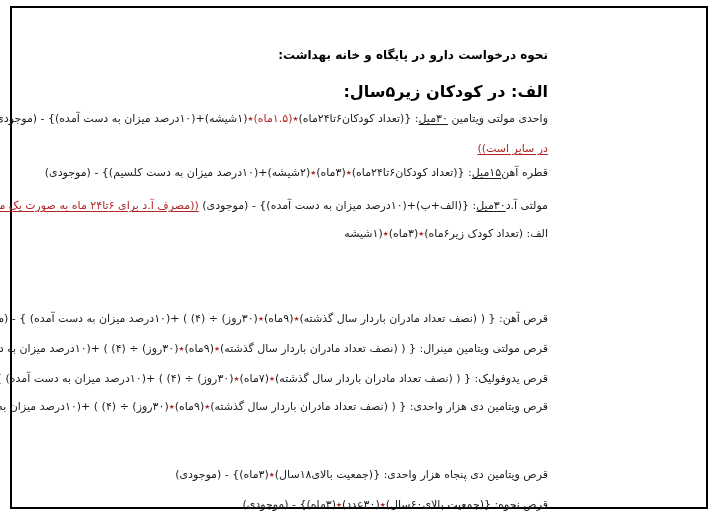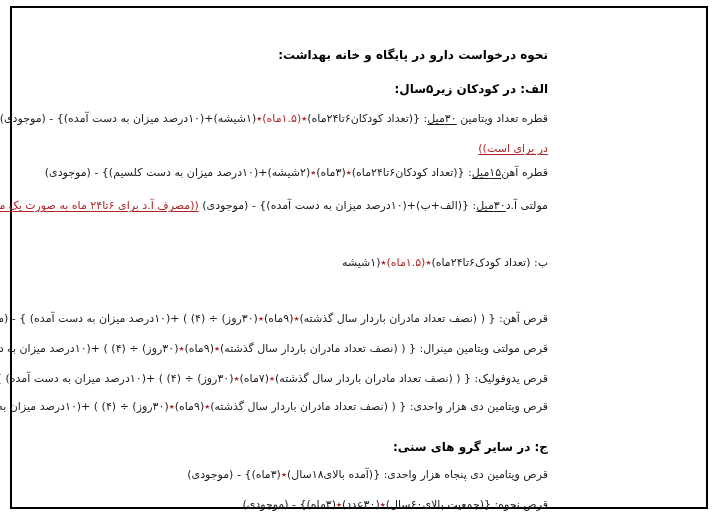--- a/index.html
+++ b/index.html
@@ -37,21 +37,21 @@
     right: 24px;
     left: 18px;
     text-align: right;
     white-space: nowrap;
     font-size: 11px;
     color: #1c1c1c;
     line-height: 1.25;
   }
   .row.bold {
     font-weight: bold;
-    font-size: 12px;
+    font-size: 16px;
     color: #000000;
   }
   .accent { color: #b12727; }
   .u { text-decoration: underline; text-underline-offset: 2px; }
   .title-row {
     position: absolute;
     top: 33px;
     right: 24px;
     left: 18px;
     text-align: right;
@@ -64,25 +64,24 @@
 </style>
 </head>
 <body>
 
 <div class="frame"></div>
 
 <div class="doc">
   <div class="title-row">نحوه درخواست دارو در پایگاه و خانه بهداشت:</div>
 
 <div class="row bold" style="top: 67px;"><span>الف: در کودکان زیر۵سال:</span></div>
-    <div class="row" style="top: 97px;"><span>قطره تعداد ویتامین </span><span class="u">۳۰میل</span><span>: {(تعداد کودکان۶تا۲۴ماه)</span><span class="accent">٭</span><span class="accent">(۱.۵ماه)</span><span class="accent">٭</span><span>(۱شیشه)+(۱۰درصد میزان به دست آمده)} - (موجودی) </span><span class="accent u">((مصرف قطره مولتی برای ۶تا۲۴ ماه به صورت یک ماه</span></div>
-    <div class="row" style="top: 127px;"><span class="accent u">در برای است))</span></div>
+    <div class="row" style="top: 97px;"><span>واحدی مولتی ویتامین </span><span class="u">۳۰میل</span><span>: {(تعداد کودکان۶تا۲۴ماه)</span><span class="accent">٭</span><span class="accent">(۱.۵ماه)</span><span class="accent">٭</span><span>(۱شیشه)+(۱۰درصد میزان به دست آمده)} - (موجودی) </span><span class="accent u">((مصرف قطره مولتی برای ۶تا۲۴ ماه به صورت یک ماه</span></div>
+    <div class="row" style="top: 127px;"><span class="accent u">در سایر است))</span></div>
     <div class="row" style="top: 151px;"><span>قطره آهن</span><span class="u">۱۵میل</span><span>: {(تعداد کودکان۶تا۲۴ماه)</span><span class="accent">٭</span><span>(۳ماه)</span><span class="accent">٭</span><span>(۲شیشه)+(۱۰درصد میزان به دست کلسیم)} - (موجودی)</span></div>
     <div class="row" style="top: 184px;"><span>مولتی آ.د</span><span class="u">۳۰میل</span><span>: {(الف+ب)+(۱۰درصد میزان به دست آمده)} - (موجودی) </span><span class="accent u">((مصرف آ.د برای ۶تا۲۴ ماه به صورت یک ماه در میان است))</span></div>
-    <div class="row" style="top: 241px;"><span>ب: (تعداد کودک۶تا۲۴ماه)</span><span class="accent">٭</span><span class="accent">(۱.۵ماه)</span><span class="accent">٭</span><span>(۱شیشه</span></div>
+    <div class="row" style="top: 212px;"><span>الف: (تعداد کودک زیر۶ماه)</span><span class="accent">٭</span><span>(۳ماه)</span><span class="accent">٭</span><span>(۱شیشه</span></div>
     <div class="row" style="top: 297px;"><span>قرص آهن: { ( (نصف تعداد مادران باردار سال گذشته)</span><span class="accent">٭</span><span>(۹ماه)</span><span class="accent">٭</span><span>(۳۰روز) ÷ (۴) ) +(۱۰درصد میزان به دست آمده) } - (موجودی)</span></div>
     <div class="row" style="top: 327px;"><span>قرص مولتی ویتامین مینرال: { ( (نصف تعداد مادران باردار سال گذشته)</span><span class="accent">٭</span><span>(۹ماه)</span><span class="accent">٭</span><span>(۳۰روز) ÷ (۴) ) +(۱۰درصد میزان به دست آمده) } - (موجودی)</span></div>
     <div class="row" style="top: 357px; text-align: center;"><span>قرص یدوفولیک: { ( (نصف تعداد مادران باردار سال گذشته)</span><span class="accent">٭</span><span>(۷ماه)</span><span class="accent">٭</span><span>(۳۰روز) ÷ (۴) ) +(۱۰درصد میزان به دست آمده) } - (موجودی)</span></div>
     <div class="row" style="top: 385px;"><span>قرص ویتامین دی هزار واحدی: { ( (نصف تعداد مادران باردار سال گذشته)</span><span class="accent">٭</span><span>(۹ماه)</span><span class="accent">٭</span><span>(۳۰روز) ÷ (۴) ) +(۱۰درصد میزان به دست آمده) } - (موجودی)</span></div>
-    <div class="row bold" style="top: 425px;"><span>ج: در سایر گرو های سنی:</span></div>
-    <div class="row" style="top: 453px;"><span>قرص ویتامین دی پنجاه هزار واحدی: {(آمده بالای۱۸سال)</span><span class="accent">٭</span><span>(۳ماه)} - (موجودی)</span></div>
+    <div class="row" style="top: 453px;"><span>قرص ویتامین دی پنجاه هزار واحدی: {(جمعیت بالای۱۸سال)</span><span class="accent">٭</span><span>(۳ماه)} - (موجودی)</span></div>
     <div class="row" style="top: 483px;"><span>قرص نحوه: {(جمعیت بالای۶۰سال)</span><span class="accent">٭</span><span>(۳۰عدد)</span><span class="accent">٭</span><span>(۳ماه)} - (موجودی)</span></div>
   </div>
 
 </body></html>

